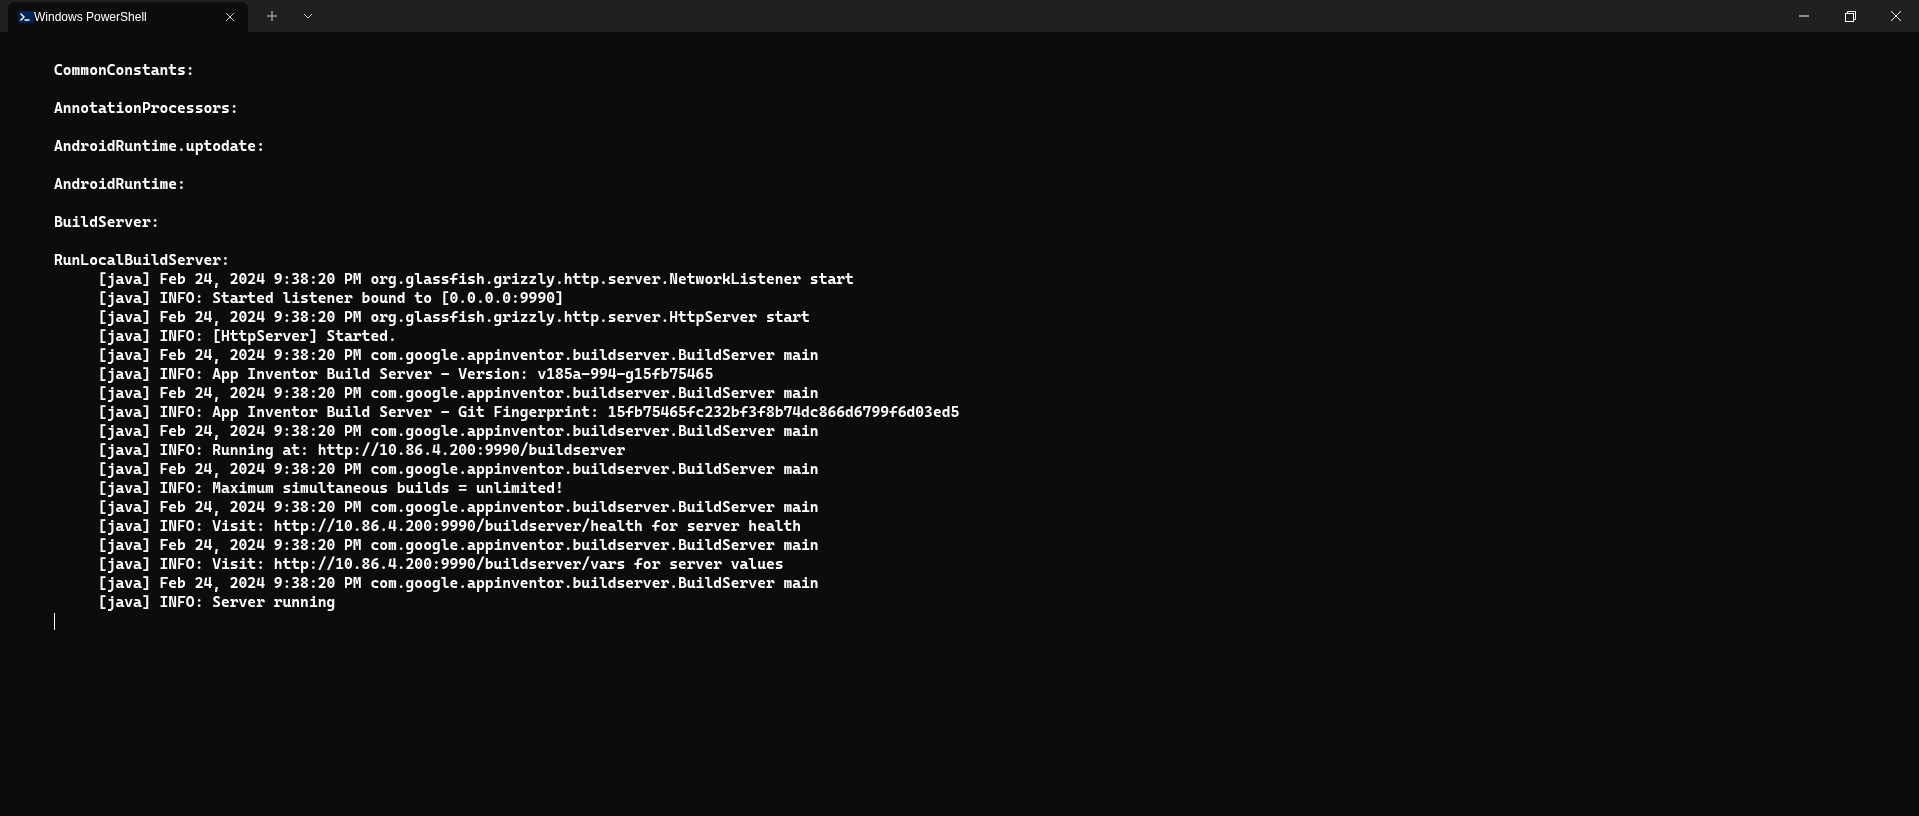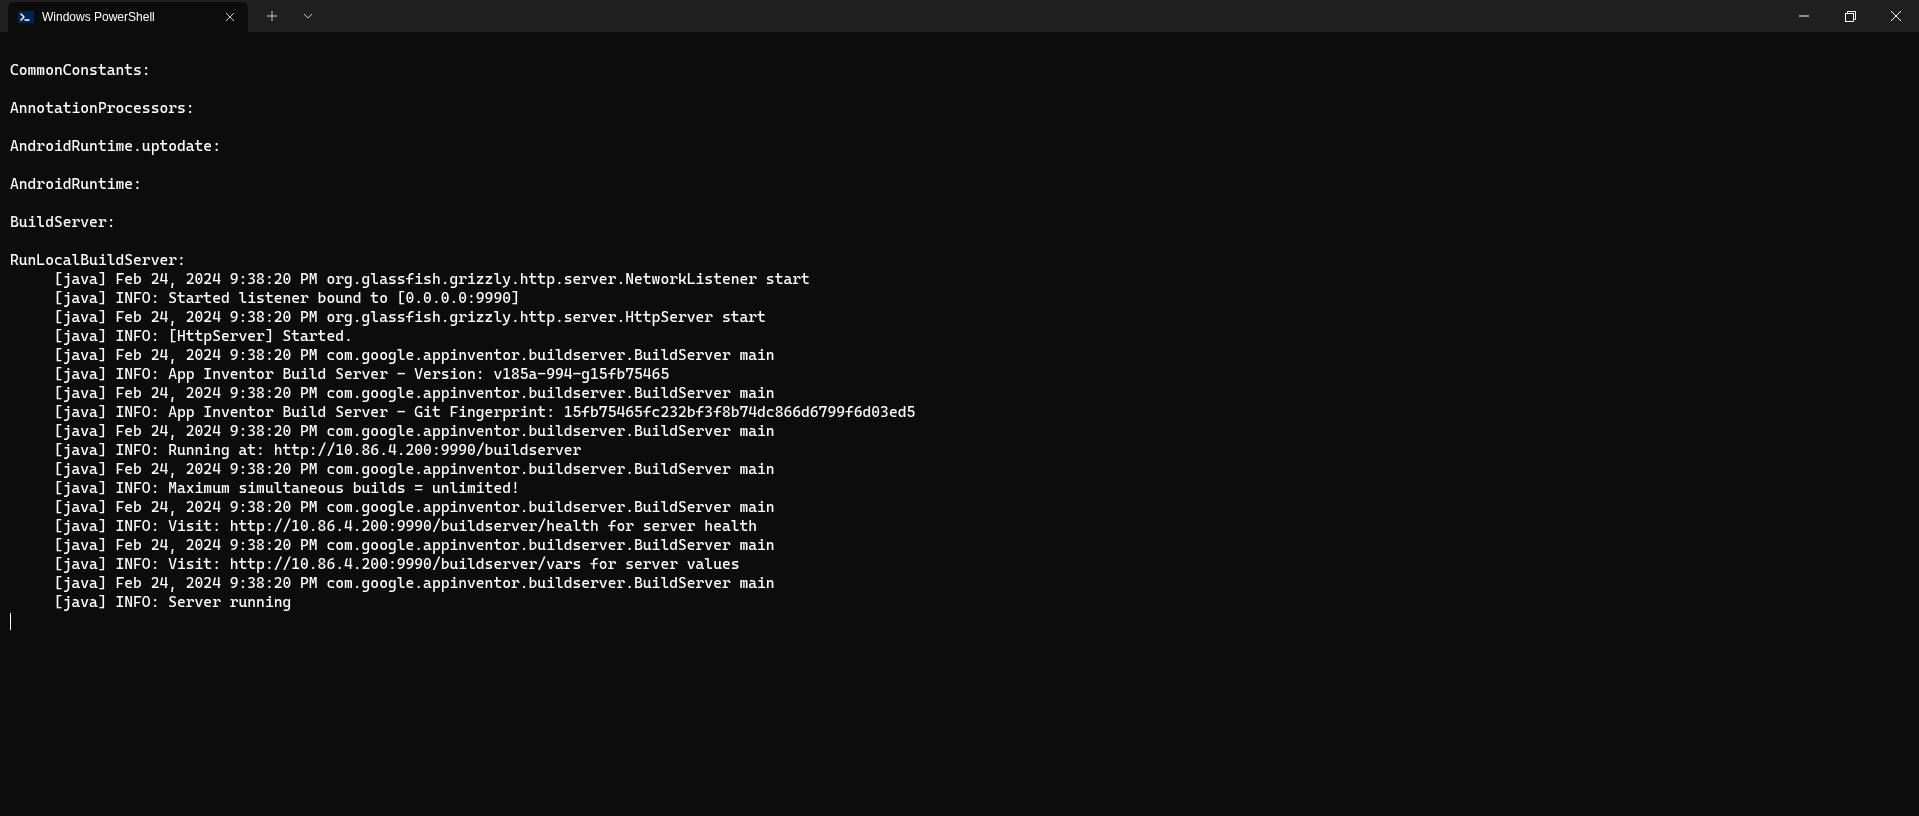--- a/index.html
+++ b/index.html
@@ -21,21 +21,20 @@
   .tab {
     display: flex;
     align-items: center;
     background: #0c0c0c;
     padding: 0 8px 0 10px;
     min-width: 240px;
     border-top-left-radius: 6px;
     border-top-right-radius: 6px;
     margin-left: 8px;
     margin-top: 2px;
-    gap: 8px;
   }
   .tab .app-icon {
     width: 16px; height: 16px;
     display: flex; align-items: center; justify-content: center;
   }
   .tab .title {
     font-family: "Segoe UI", sans-serif;
     font-size: 12px;
     color: #ffffff;
     flex: 1;
@@ -67,21 +66,22 @@
   .win-btn {
     width: 46px;
     display: flex; align-items: center; justify-content: center;
     color: #ffffff;
   }
   .terminal {
     padding: 10px 10px 0 10px;
     font-size: 15px;
     line-height: 19px;
     white-space: pre;
-    font-weight: 400;
+    font-weight: 700;
+    margin-left: 44px;
   }
   .cursor {
     display: inline-block;
     width: 1px;
     height: 17px;
     background: #ffffff;
     vertical-align: text-bottom;
     margin-left: 0;
   }
   svg { display: block; }

